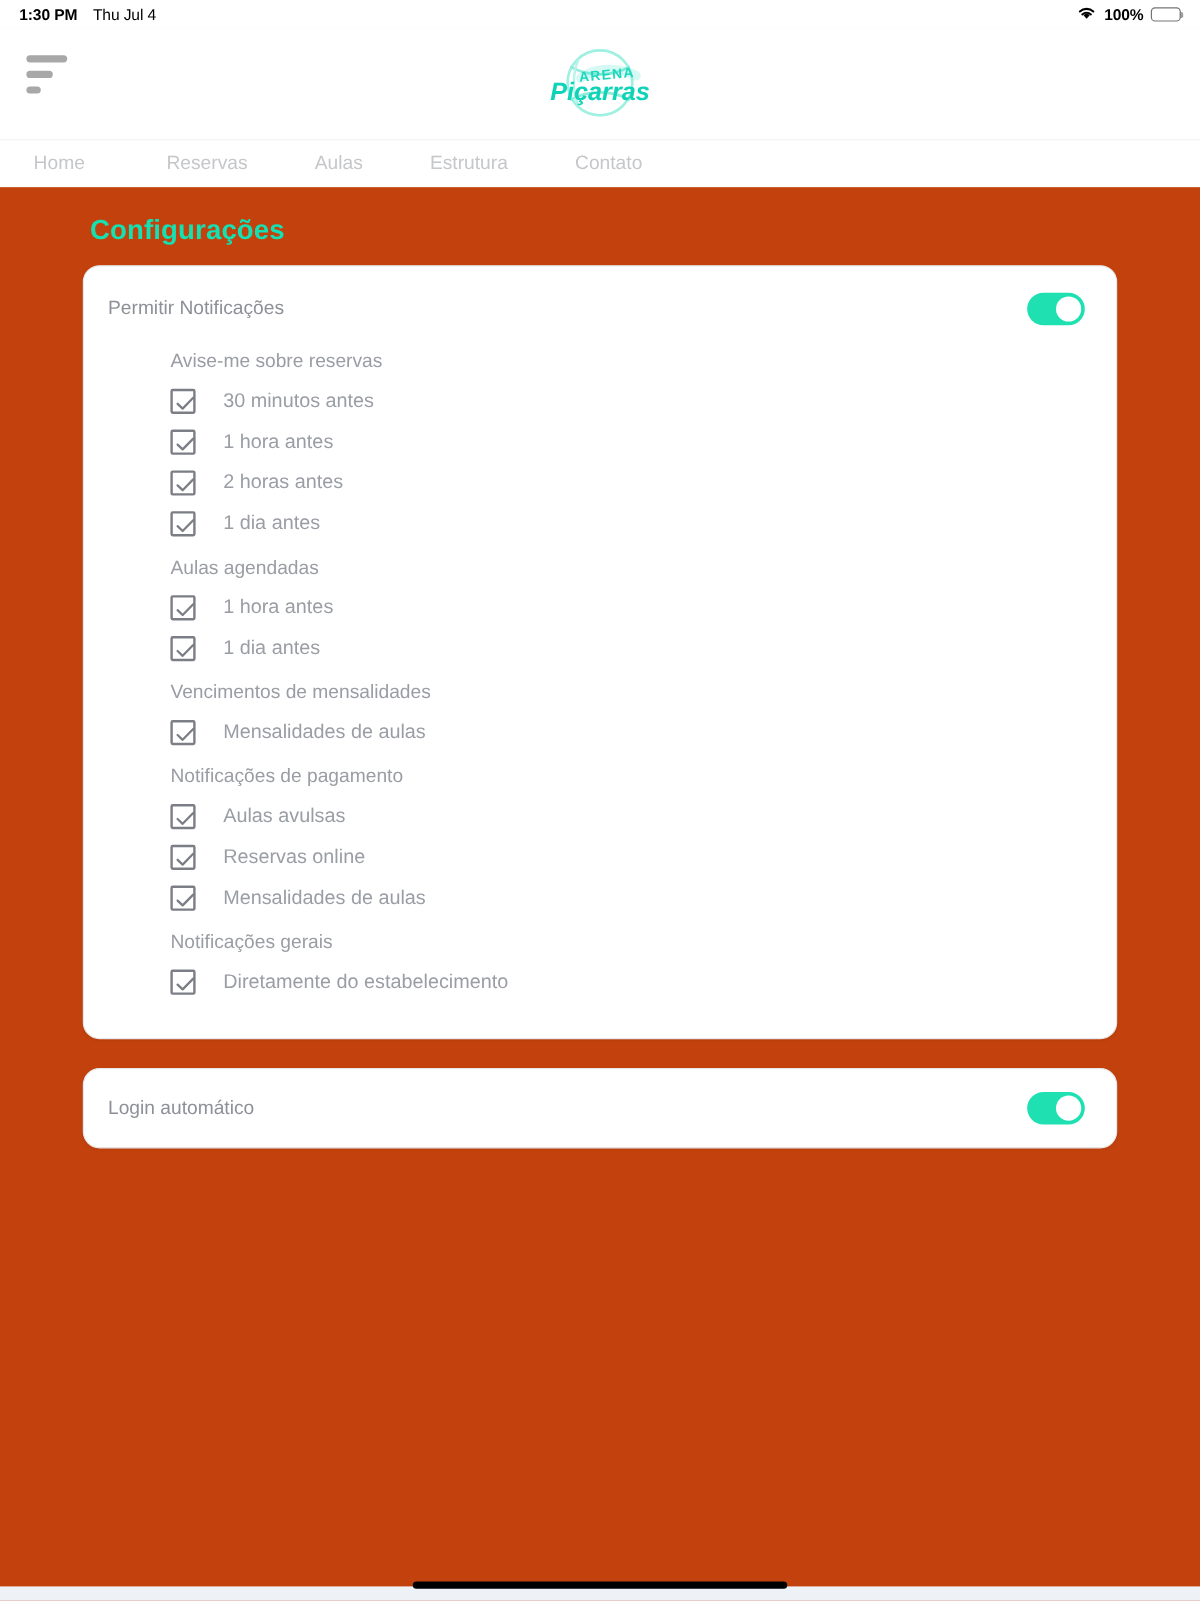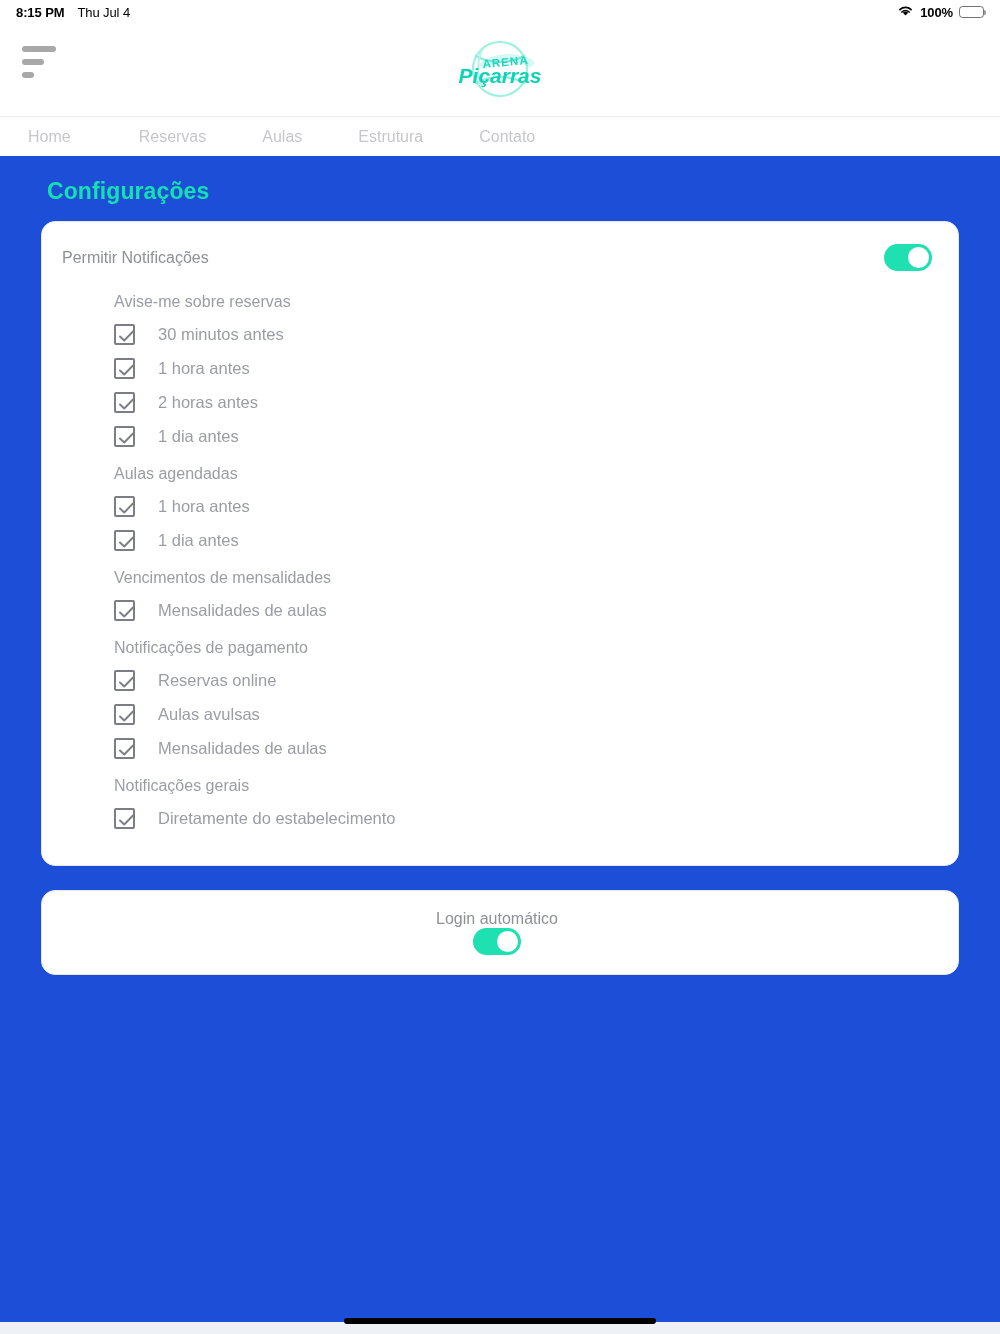--- a/index.html
+++ b/index.html
@@ -101,23 +101,23 @@
     font-size: 16px;
     color: #c6c7ca;
     padding: 0 28px;
     cursor: pointer;
     white-space: nowrap;
   }
   .nav-item:first-child { padding-left: 0; padding-right: 40px; }
 
   
   .content {
-    background: #1d4ed8;
+    background: #c2410c;
     min-height: 1166px;
-    padding: 0 41px;
+    padding: 0 69px;
   }
 
   .page-title {
     font-size: 23px;
     font-weight: 700;
     color: #14e0b1;
     padding: 22px 0 16px 6px;
     letter-spacing: 0.1px;
   }
 
@@ -194,41 +194,40 @@
     top: 3px;
   }
   .check-label {
     font-size: 16.5px;
     color: #9a9da3;
   }
 
   .card-login {
     margin-top: 24px;
     padding: 19px 26px 19px 20px;
-    flex-direction: column;
   }
 
   
   .home-indicator {
     position: absolute;
     bottom: 10px;
     left: 50%;
     transform: translateX(-50%);
     width: 312px;
     height: 6px;
     border-radius: 4px;
     background: #000;
   }
 </style>
 </head>
 <body>
 
 <div class="statusbar">
   <div class="status-left">
-    <span class="status-time">8:15 PM</span>
+    <span class="status-time">1:30 PM</span>
     <span class="status-date">Thu Jul 4</span>
   </div>
   <div class="status-right">
     <span class="wifi-icon">
       <svg width="17" height="13" viewBox="0 0 17 13">
         <path d="M8.5 11.6 L5.9 8.7 a3.9 3.9 0 0 1 5.2 0 Z" fill="#000"></path>
         <path d="M2.9 5.6 a8.2 8.2 0 0 1 11.2 0" stroke="#000" stroke-width="1.7" fill="none" stroke-linecap="round"></path>
         <path d="M4.9 8.0 a5.3 5.3 0 0 1 7.2 0" stroke="#000" stroke-width="1.7" fill="none" stroke-linecap="round"></path>
       </svg>
     </span>
@@ -362,30 +361,30 @@
 
       <div class="group">
         <div class="group-title">Notificações de pagamento</div>
 
         <div class="check-row">
           <span class="checkbox">
             <svg width="17" height="15" viewBox="0 0 17 15">
                 <path d="M2 7.5 L6.2 11.5 L15 2.5" stroke="#7b7e84" stroke-width="1.9" fill="none" stroke-linecap="round" stroke-linejoin="round"></path>
               </svg>
           </span>
+          <span class="check-label">Aulas avulsas</span>
+        </div>
+
+        <div class="check-row">
+          <span class="checkbox">
+            <svg width="17" height="15" viewBox="0 0 17 15">
+                <path d="M2 7.5 L6.2 11.5 L15 2.5" stroke="#7b7e84" stroke-width="1.9" fill="none" stroke-linecap="round" stroke-linejoin="round"></path>
+              </svg>
+          </span>
           <span class="check-label">Reservas online</span>
-        </div>
-
-        <div class="check-row">
-          <span class="checkbox">
-            <svg width="17" height="15" viewBox="0 0 17 15">
-                <path d="M2 7.5 L6.2 11.5 L15 2.5" stroke="#7b7e84" stroke-width="1.9" fill="none" stroke-linecap="round" stroke-linejoin="round"></path>
-              </svg>
-          </span>
-          <span class="check-label">Aulas avulsas</span>
         </div>
 
         <div class="check-row">
           <span class="checkbox">
             <svg width="17" height="15" viewBox="0 0 17 15">
                 <path d="M2 7.5 L6.2 11.5 L15 2.5" stroke="#7b7e84" stroke-width="1.9" fill="none" stroke-linecap="round" stroke-linejoin="round"></path>
               </svg>
           </span>
           <span class="check-label">Mensalidades de aulas</span>
         </div>

